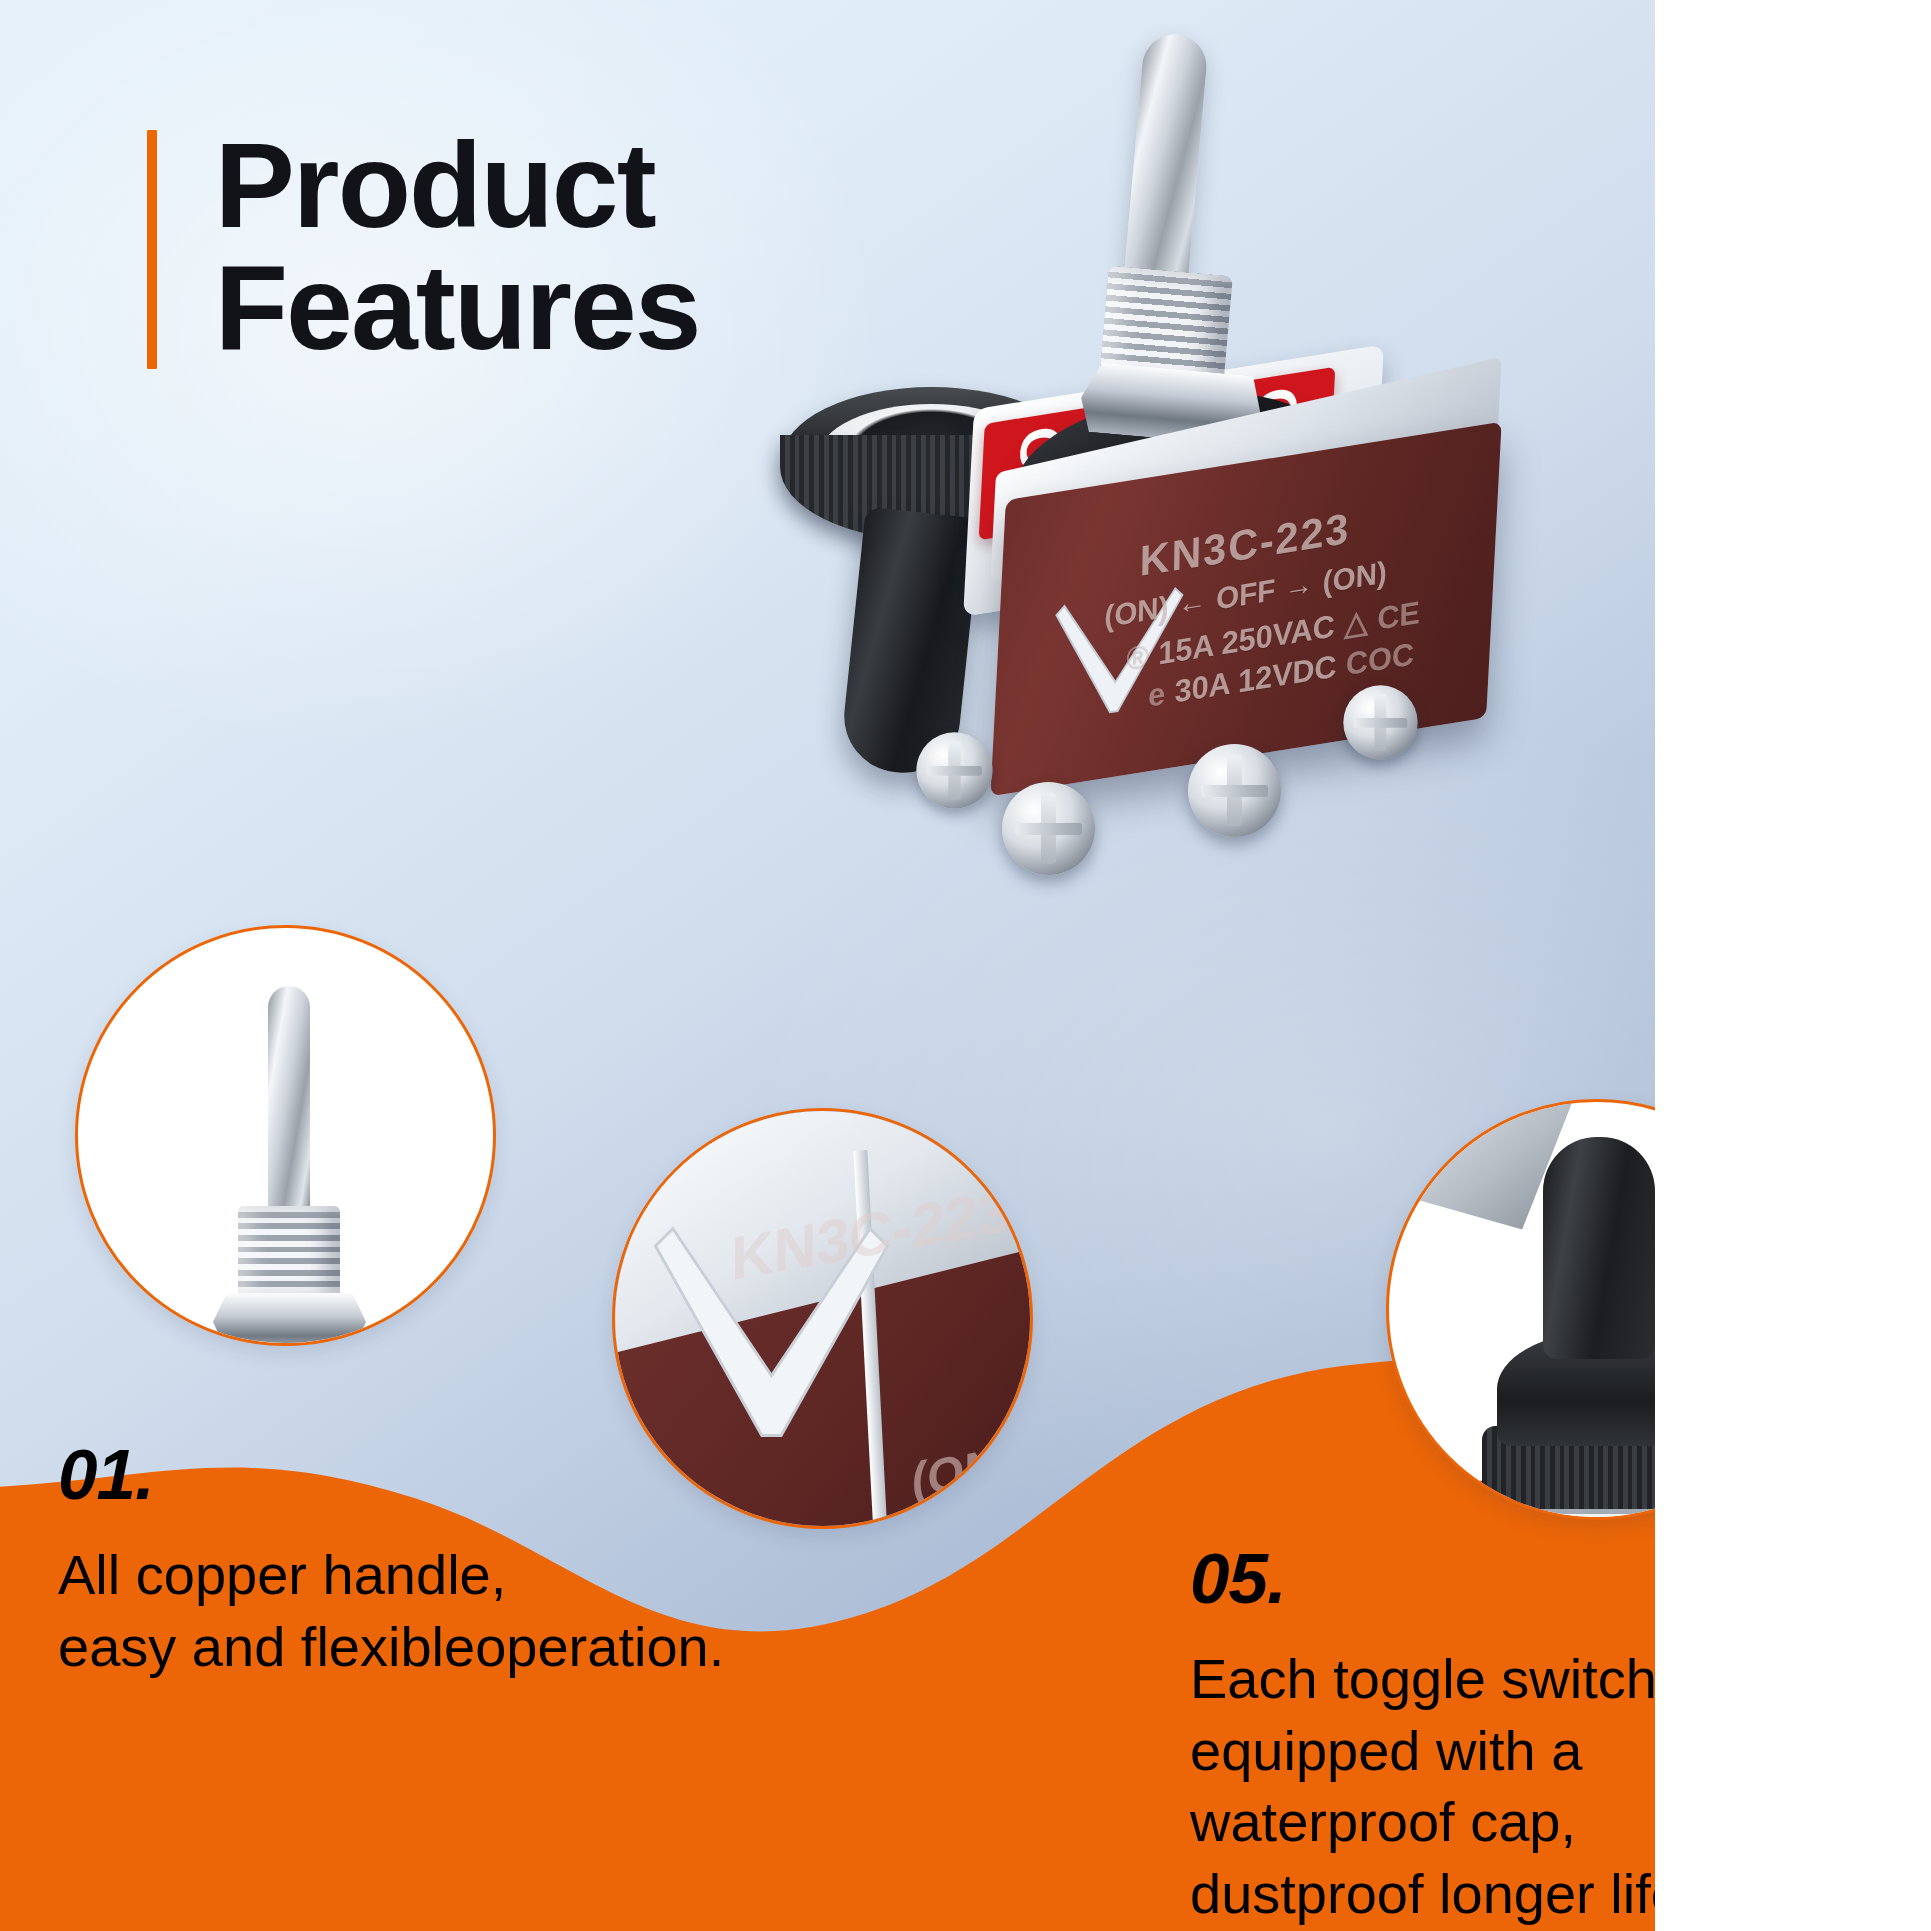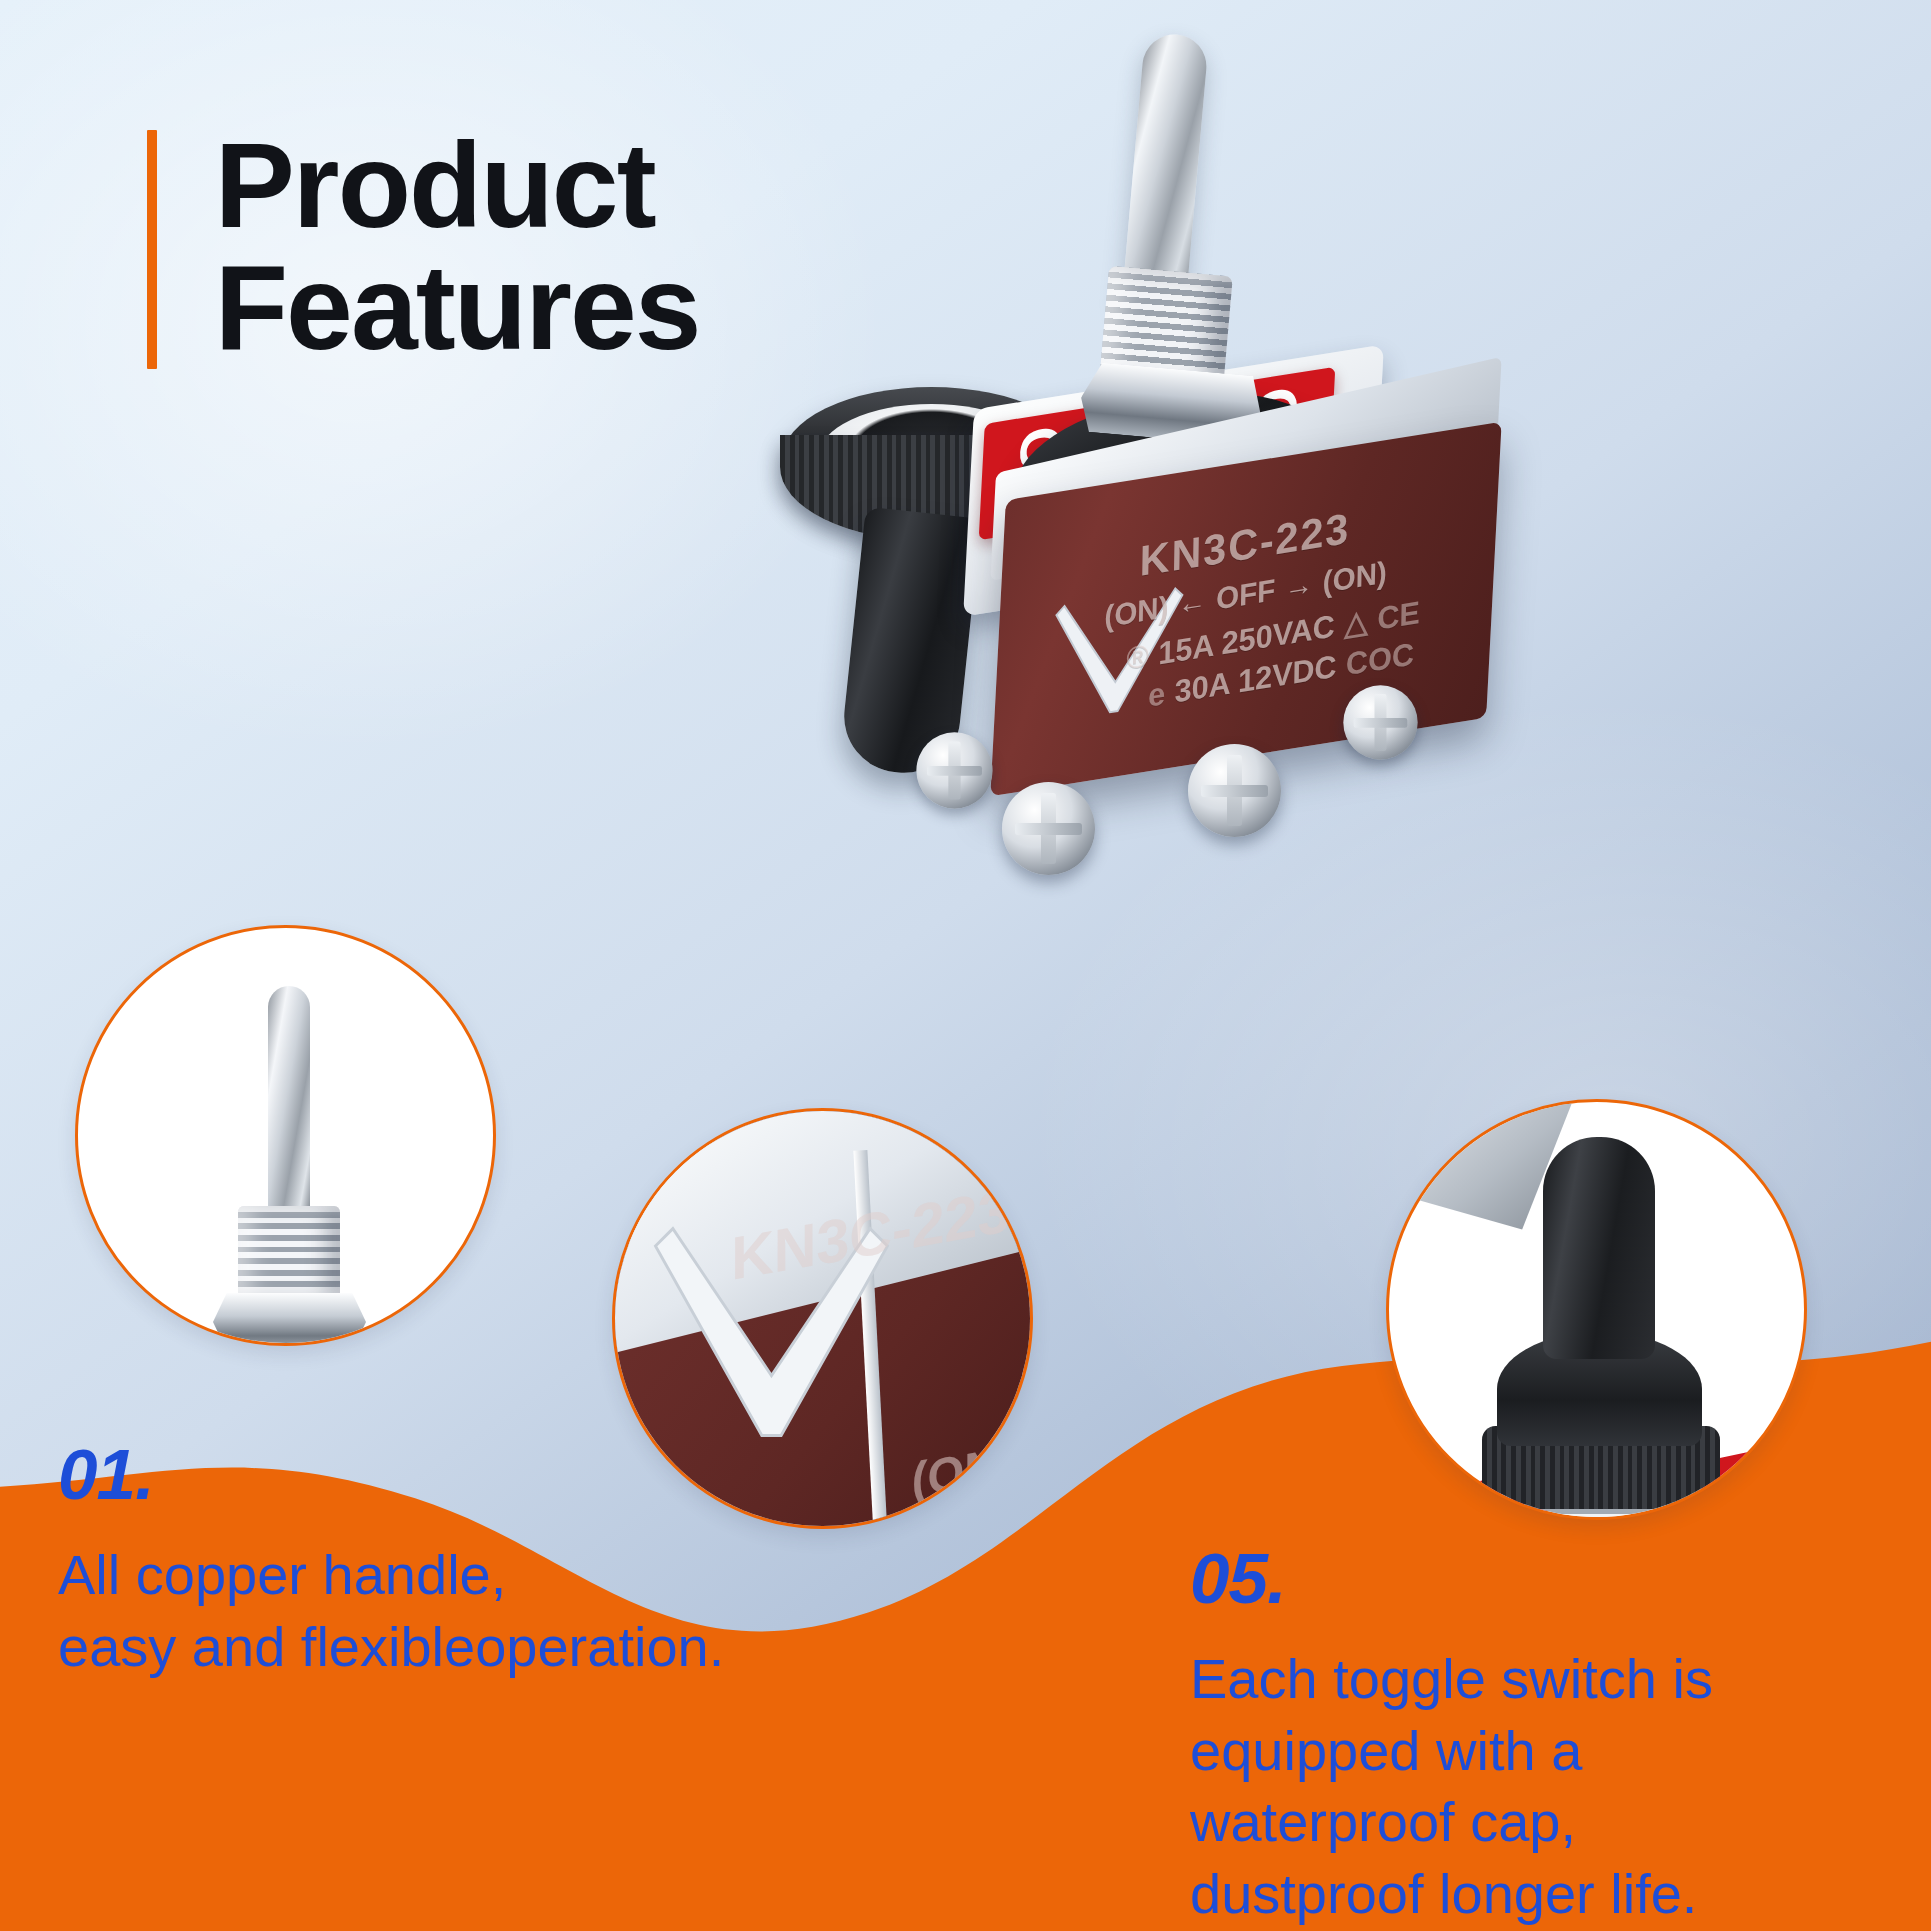--- a/index.html
+++ b/index.html
@@ -1,21 +1,21 @@
 <!DOCTYPE html>
 <html><head>
 <meta charset="utf-8">
 <style>
   html,body{margin:0;padding:0;}
   body{
     width:1931px;height:1931px;overflow:hidden;
     font-family:"Liberation Sans", sans-serif;
     background:#ffffff;
   }
-  #stage{position:relative;width:1931px;height:1931px;overflow:hidden;}
+  #stage{position:relative;width:1655px;height:1931px;overflow:hidden;}
 
   
   .bg-sky{
     position:absolute;inset:0;
     background:linear-gradient(145deg,#e6f1fa 0%, #e0ecf7 22%, #cfdcec 48%, #aebfd7 72%, #93a6c4 100%);
   }
   .bg-soft-1{
     position:absolute;left:-174px;top:-116px;width:1062px;height:869px;border-radius:50%;
     background:radial-gradient(closest-side,rgba(255,255,255,.55),rgba(255,255,255,0));
   }
@@ -255,21 +255,21 @@
     transform:rotate(-12deg) skewX(-12deg);border-radius:9.7px;z-index:-1;
   }
   .c3 .chrome-bits{
     position:absolute;left:-9.7px;top:-17.4px;width:193px;height:145px;
     background:linear-gradient(140deg,#e9edf2 0%,#aeb6bf 60%,#7d858e 100%);
     clip-path:polygon(0 0,100% 12%,74% 100%,0 72%);
     opacity:.92;
   }
 
   
-  .feat{position:absolute;color:#1d4ed8;}
+  .feat{position:absolute;color:#000000;}
   .feat .num{
     font-size:71px;font-weight:bold;font-style:italic;line-height:1;margin-bottom:29px;
     letter-spacing:-1px;
   }
   .feat .desc{font-size:56px;line-height:1.28;white-space:pre-line;}
   .f1{left:58px;top:1439px;width:676px;}
   .f2{left:639px;top:1655px;width:676px;}
   .f3{left:1190px;top:1543px;width:676px;}
 </style>
 </head>

